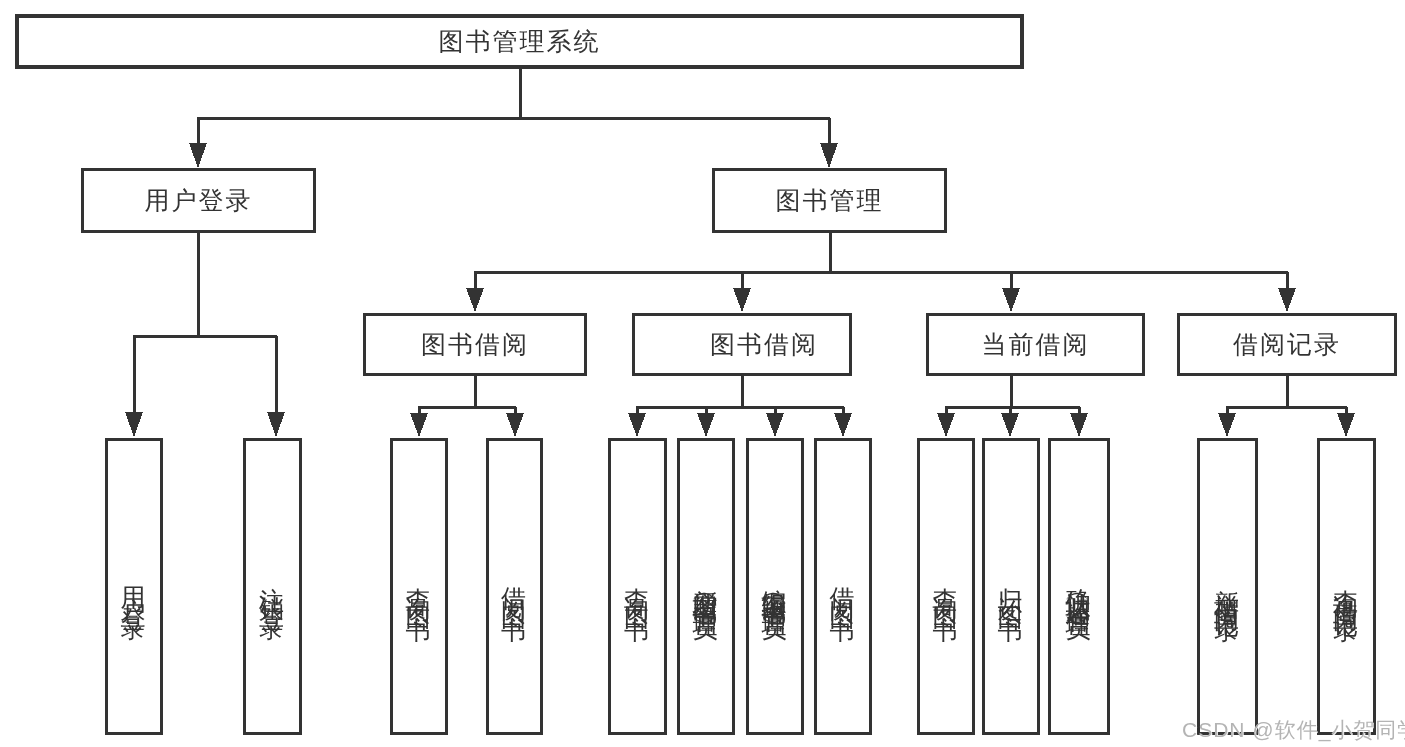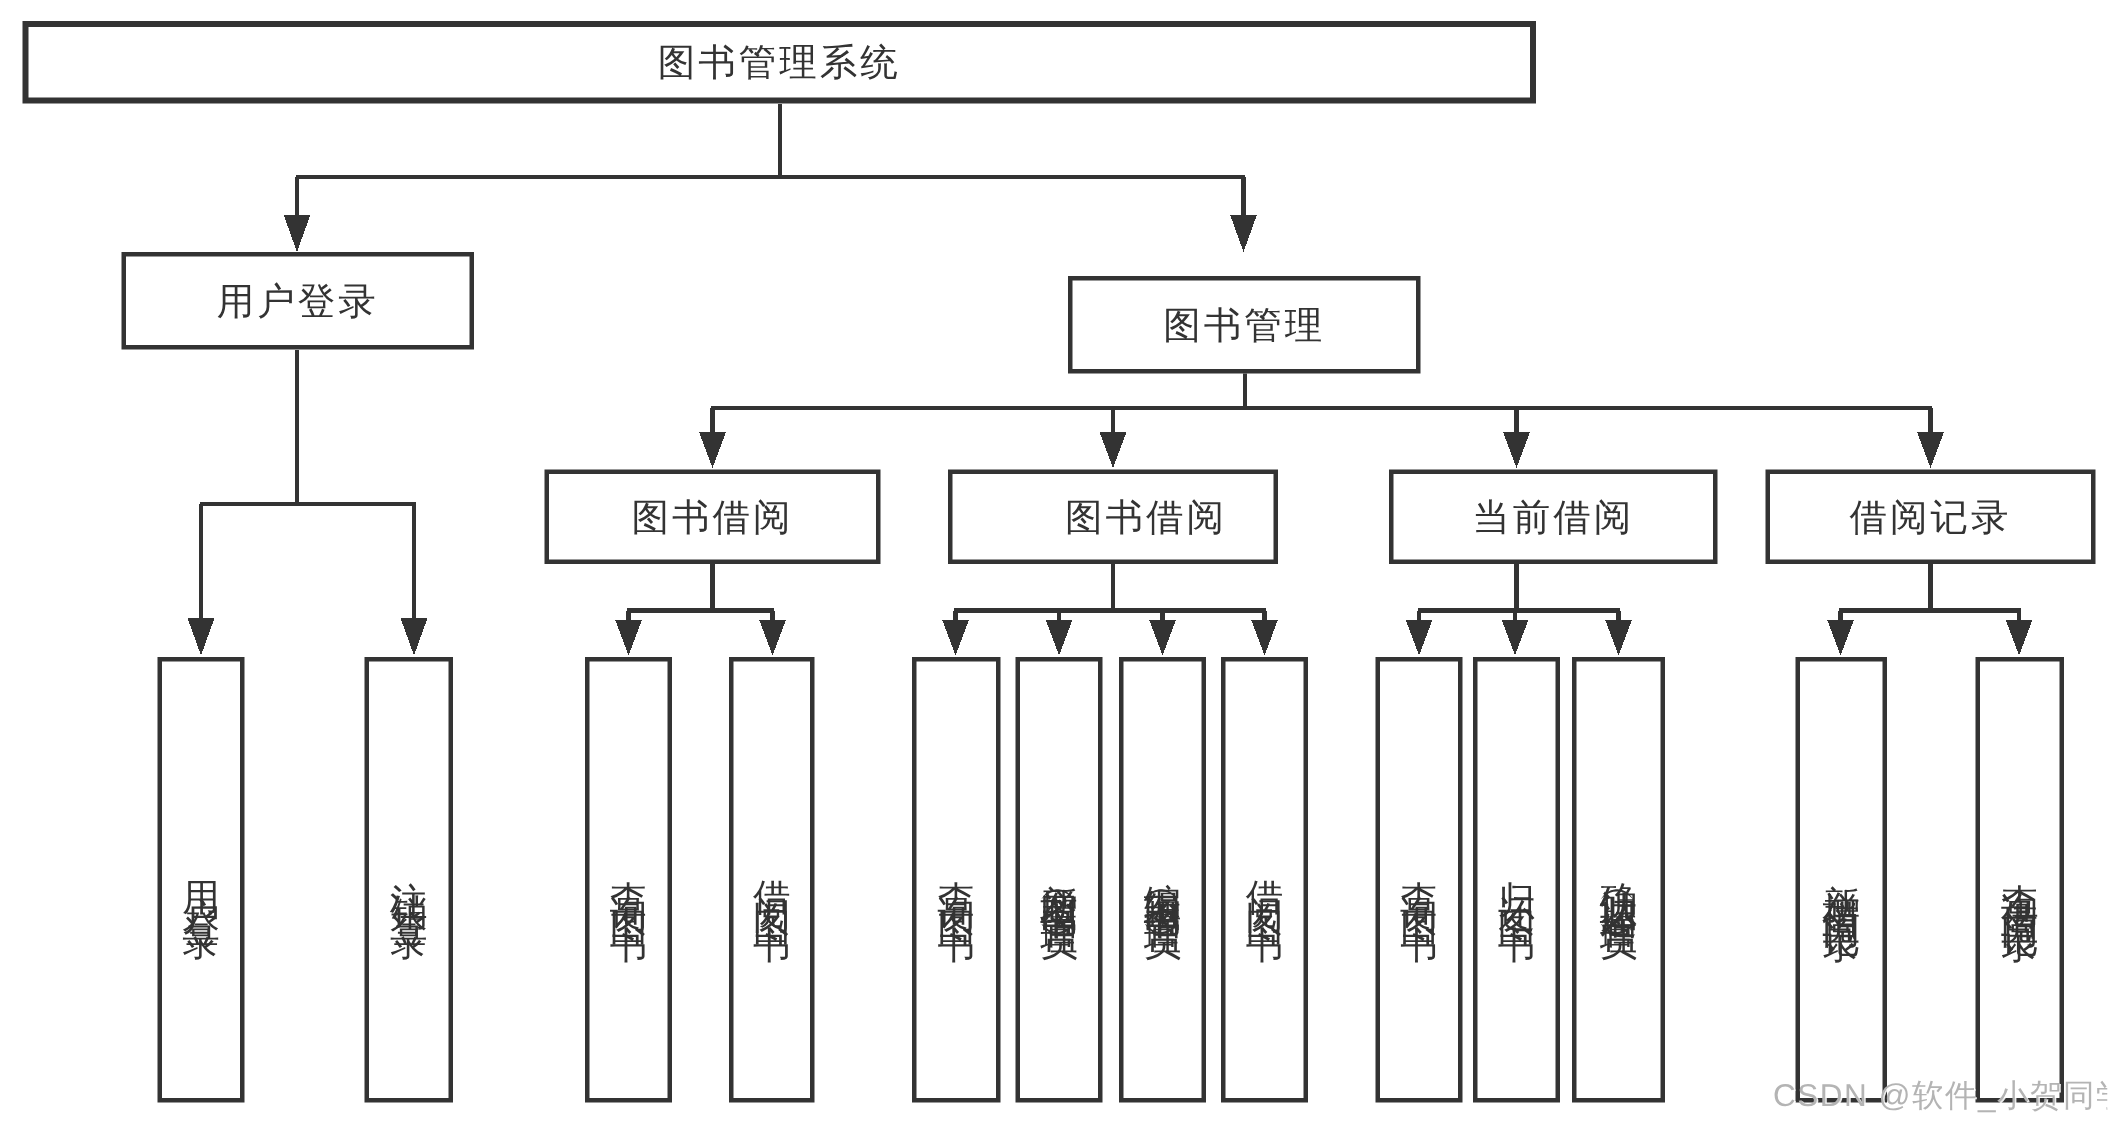--- a/index.html
+++ b/index.html
@@ -127,21 +127,21 @@
     </g>
   </svg>
 
   <div class="node root" style="left:15px;top:14px;width:1009px;height:55px;">
     <span>图书管理系统</span>
   </div>
 
   <div class="node" style="left:81px;top:168px;width:235px;height:65px;">
     <span>用户登录</span>
   </div>
-  <div class="node" style="left:712px;top:168px;width:235px;height:65px;margin-top:16px;">
+  <div class="node" style="left:712px;top:168px;width:235px;height:65px;">
     <span>图书管理</span>
   </div>
 
   <div class="node" style="left:363px;top:313px;width:224px;height:63px;">
     <span>图书借阅</span>
   </div>
   <div class="node" style="left:632px;top:313px;width:220px;height:63px;padding-left:44px;">
     <span>图书借阅</span>
   </div>
   <div class="node" style="left:902px;top:313px;width:219px;height:63px;margin-left:24px;">

